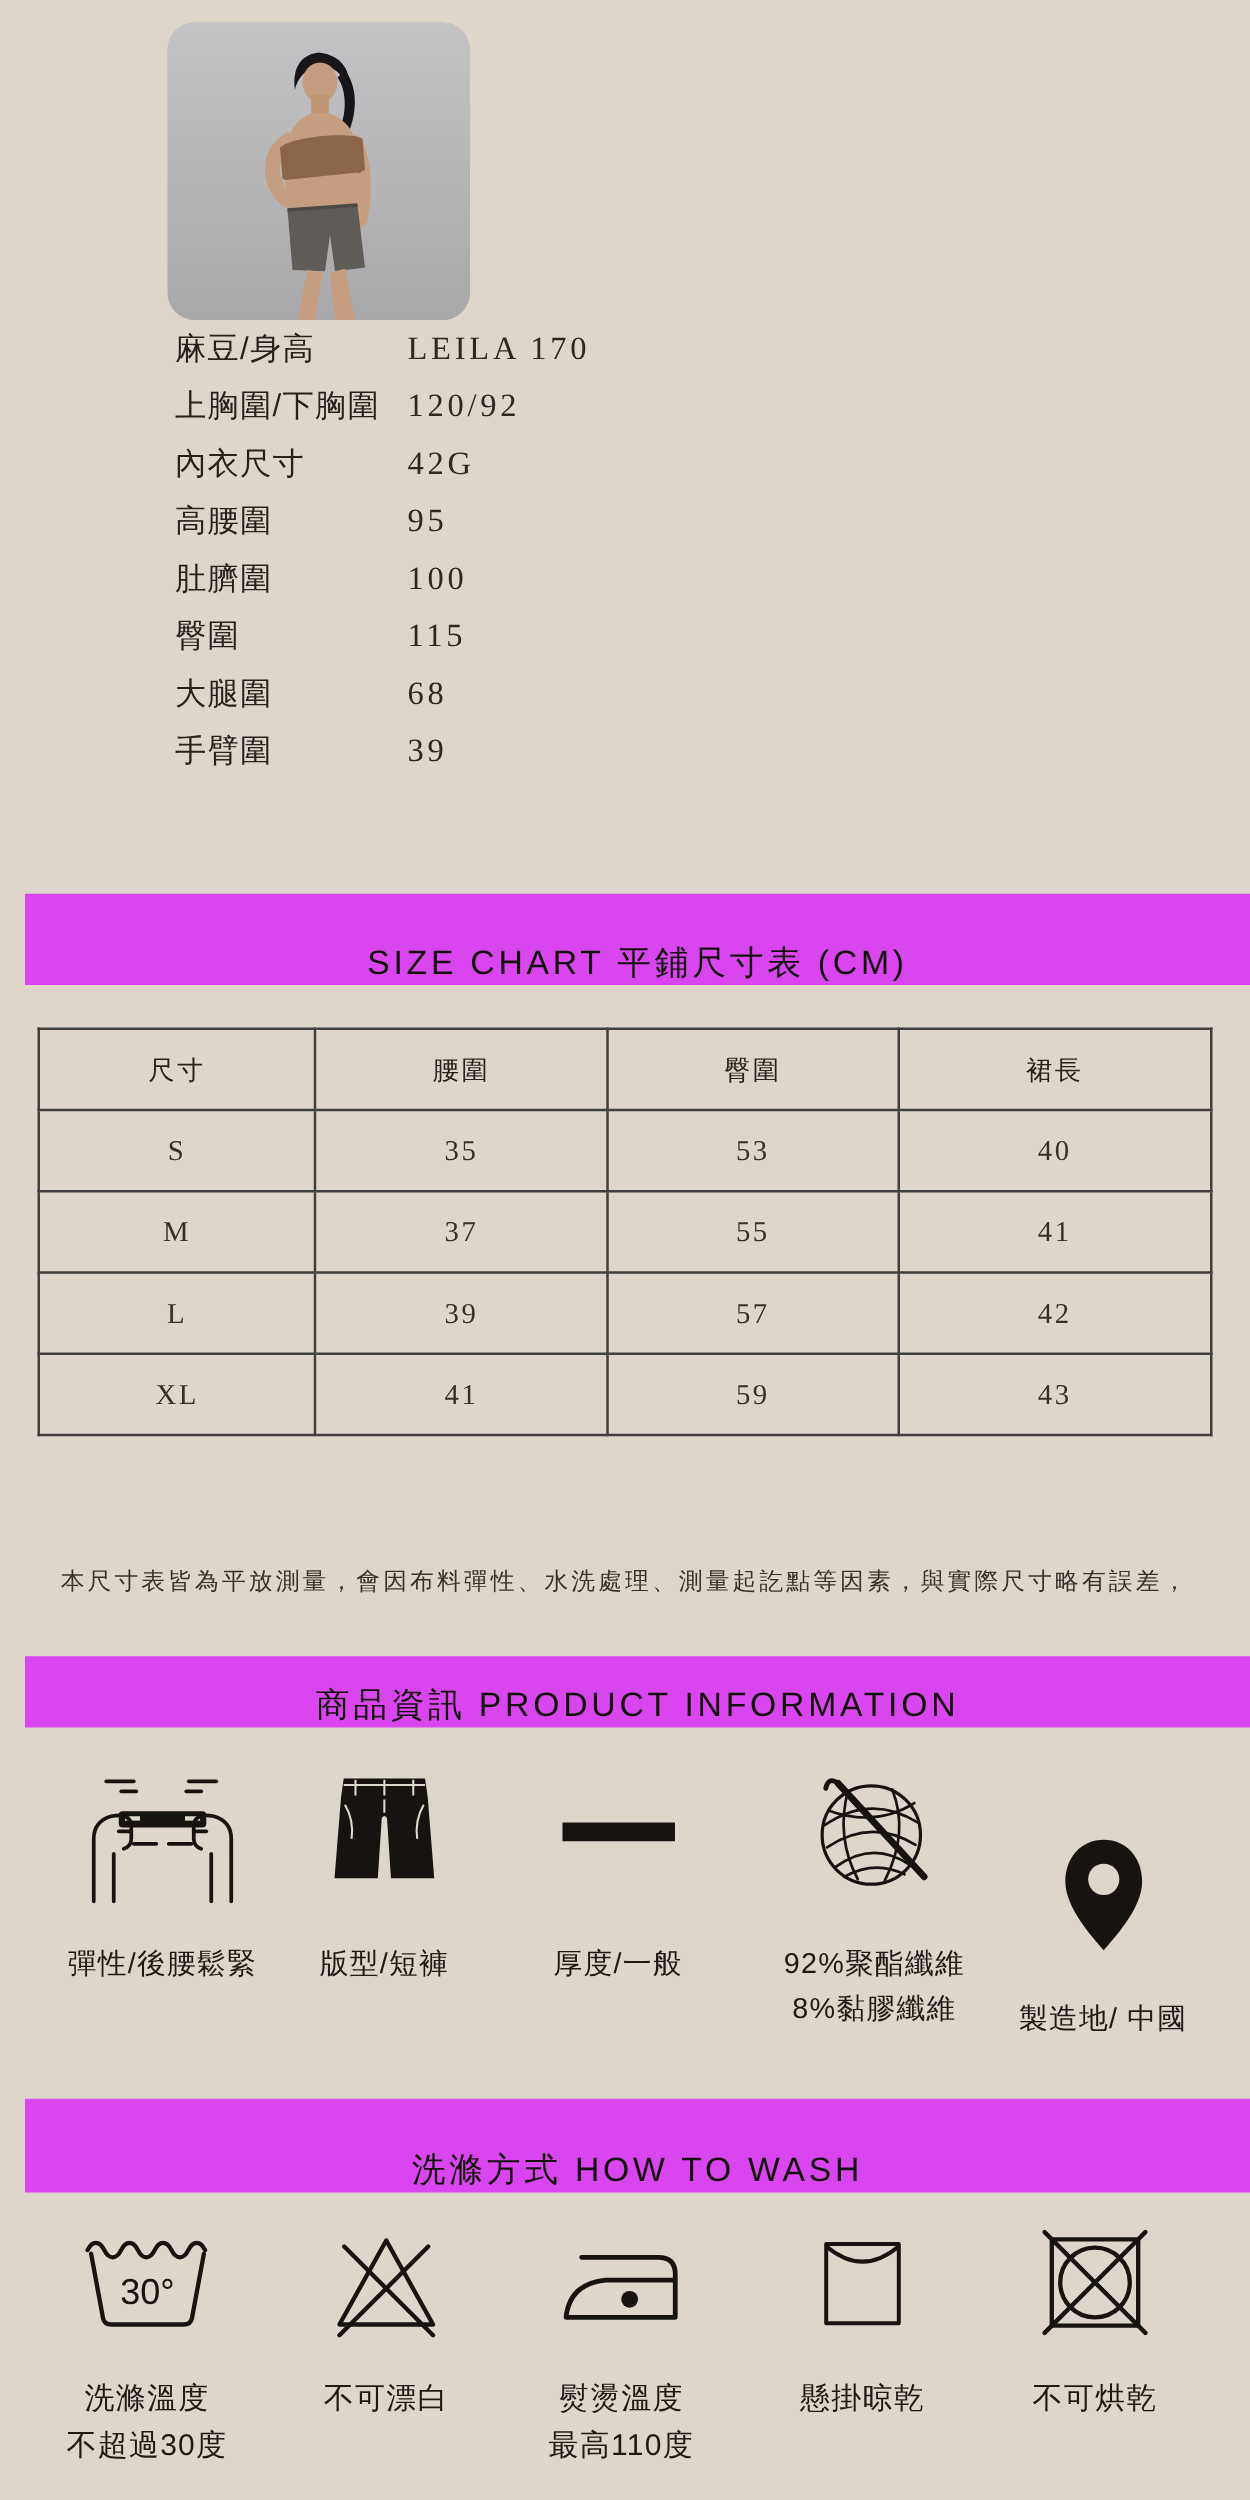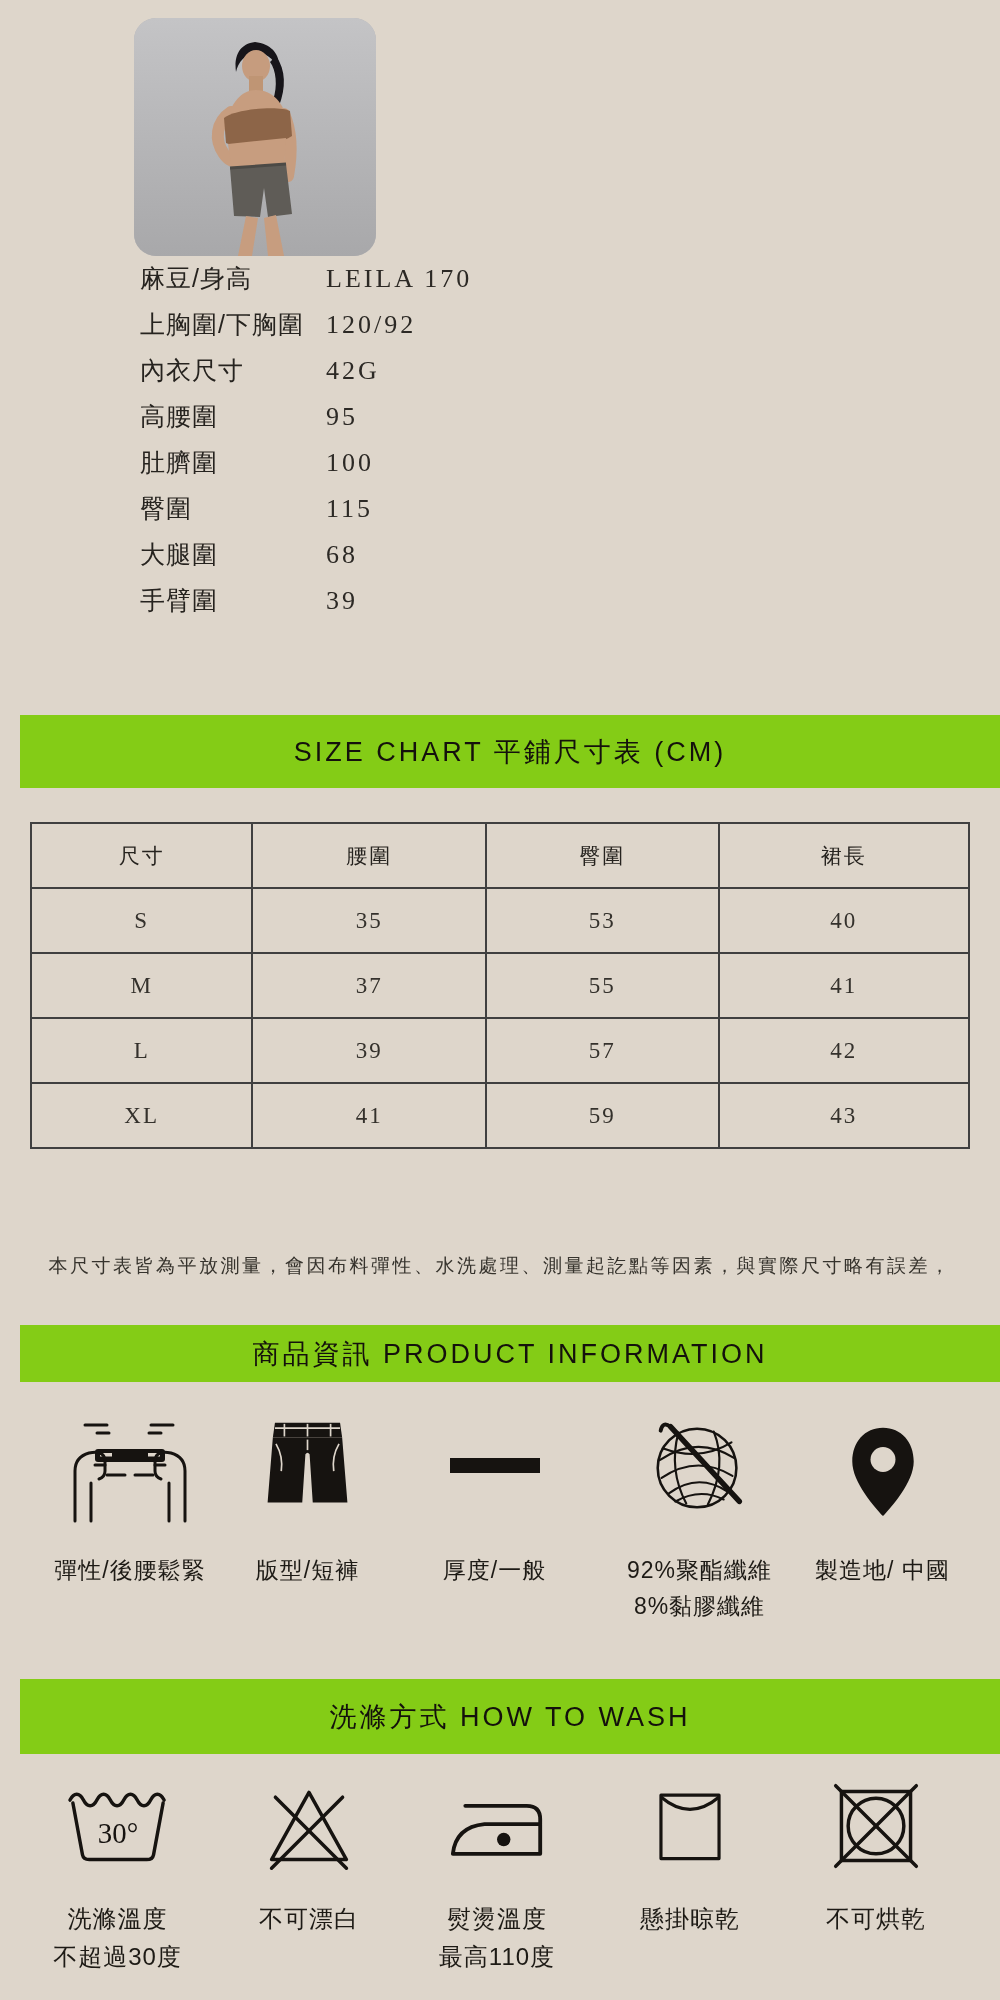--- a/index.html
+++ b/index.html
@@ -18,21 +18,21 @@
     position:absolute; left:134px; top:18px;
     width:242px; height:238px; border-radius:22px; overflow:hidden;
     background:#b4b4b6;
   }
   .measure-list { position:absolute; left:140px; top:262px; }
   .measure-row { display:flex; align-items:baseline; height:46px; }
   .m-label { width:186px; font-size:25px; letter-spacing:1px; color:#26231f; }
   .m-value { font-family:Liberation Serif, serif; font-size:26px; letter-spacing:3px; color:#2c2925; }
 
   
-  .band { background:#84cc16; display:flex; align-items:center; justify-content:center;margin-left:20px; }
+  .band { background:#d946ef; display:flex; align-items:flex-end; justify-content:center;margin-left:20px; }
   .band h2 { font-size:27px; font-weight:normal; letter-spacing:3px; color:#14110c; white-space:nowrap; }
   .band-size { height:73px; }
   .band-product { height:57px; }
   .band-wash { height:75px; }
 
   
   .chart-section { position:relative; height:537px; }
   .size-table {
     position:absolute; left:30px; top:34px; width:940px;
     border-collapse:collapse; table-layout:fixed;
@@ -49,27 +49,27 @@
 
   
   .info-section { position:relative; height:297px; }
   .info-col { position:absolute; top:0; text-align:center; }
   .icon-box { height:142px; display:flex; align-items:flex-end; justify-content:center; padding-top:28px; }
   .info-label { margin-top:28px; font-size:23px; letter-spacing:1px; color:#1d1a15; line-height:36px; white-space:nowrap; }
   .col-1 { left:25px;  width:210px; }
   .col-2 { left:225px; width:165px; }
   .col-3 { left:412px; width:165px; }
   .col-4 { left:602px; width:195px; }
-  .col-5 { left:800px; width:165px; }
+  .col-5 { left:800px; width:165px;margin-top:44px; }
   .col-3 .icon-box { align-items:center; }
 
   
   .wash-section { position:relative; height:250px; }
   .wash-col { position:absolute; top:0; text-align:center; }
-  .wash-icon-box { height:120px; display:flex; align-items:flex-end; justify-content:center; padding-top:24px;font-family:Liberation Serif, serif; }
+  .wash-icon-box { height:120px; display:flex; align-items:flex-end; justify-content:center; padding-top:24px; }
   .wash-label { margin-top:26px; font-size:24px; letter-spacing:1px; color:#1d1a15; line-height:38px; white-space:nowrap; }
   .wcol-1 { left:20px;  width:195px; }
   .wcol-2 { left:219px; width:180px; }
   .wcol-3 { left:407px; width:180px; }
   .wcol-4 { left:600px; width:180px; }
   .wcol-5 { left:786px; width:180px; }
 
   svg { display:block; }
 </style>
 </head>

